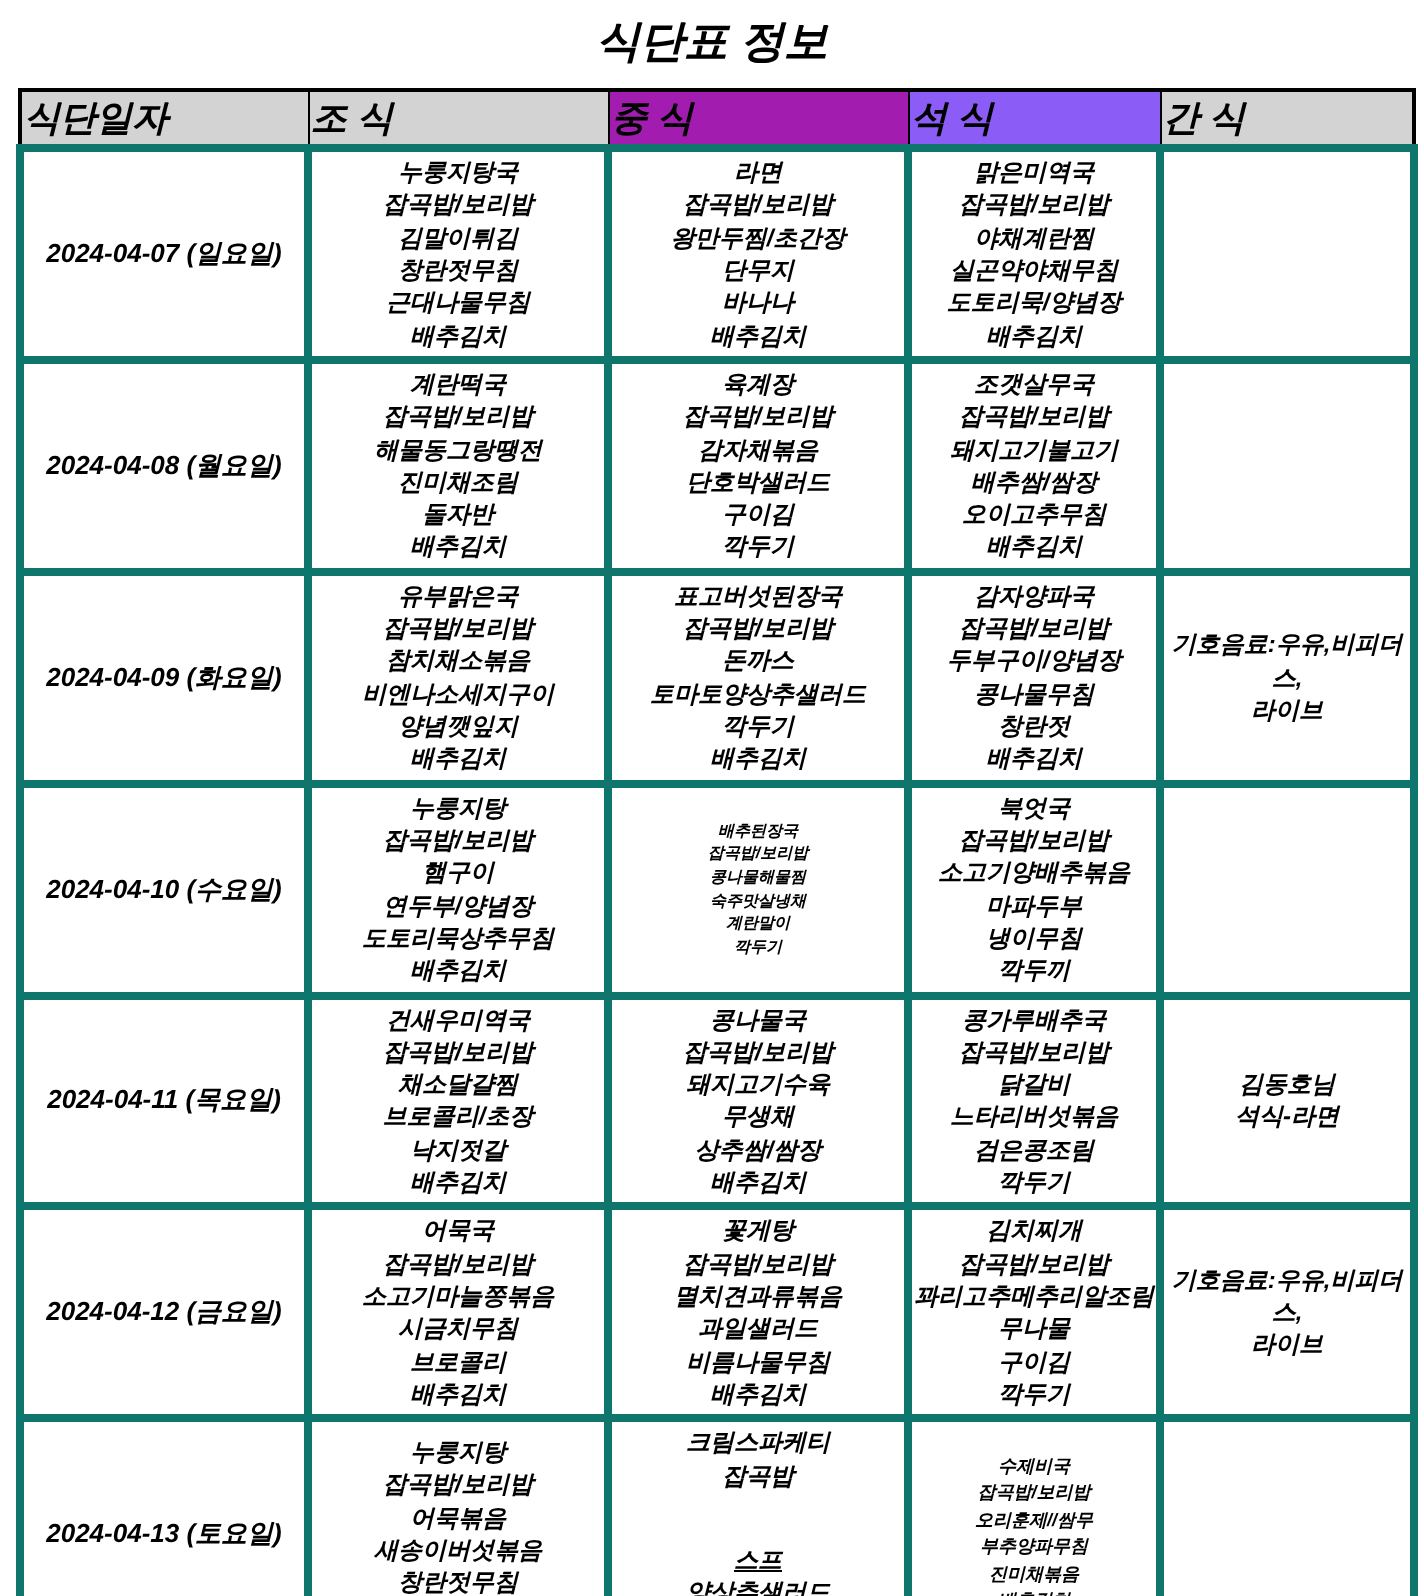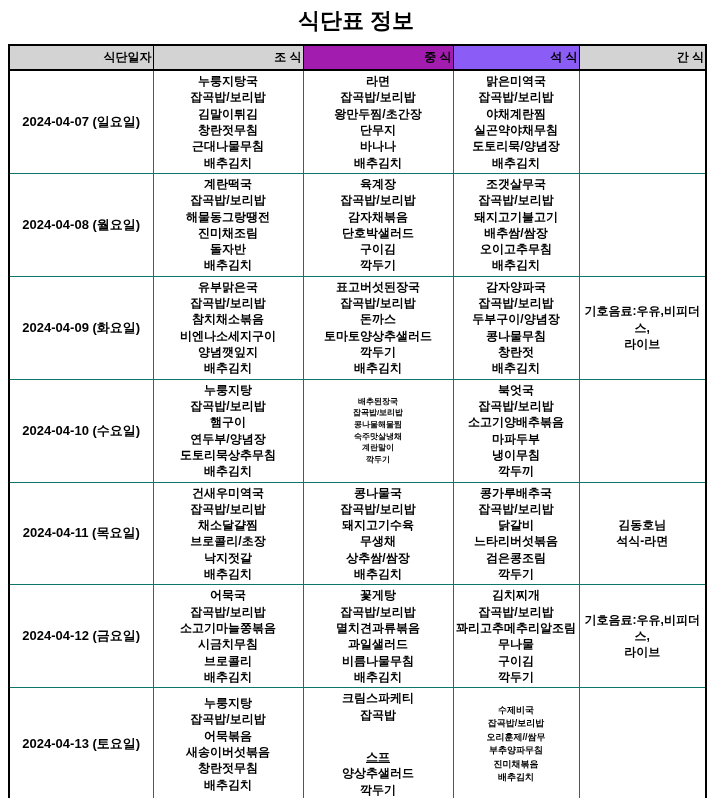--- a/index.html
+++ b/index.html
@@ -8,20 +8,21 @@
     padding: 0;
     width: 712px;
     background: #ffffff;
     color: #000000;
     font-family: "Liberation Sans", "DejaVu Sans", sans-serif;
   }
   .page {
     width: 712px;
     height: 798px;
     overflow: hidden;
+    font-style: italic;
   }
   .title {
     text-align: center;
     font-size: 22px;
     font-weight: bold;
     margin: 6px 0 8px 0;
     letter-spacing: 0px;
   }
   .period {
     font-size: 13px;
@@ -37,27 +38,27 @@
   }
   col.c-date  { width: 144px; }
   col.c-bf    { width: 150px; }
   col.c-lu    { width: 150px; }
   col.c-di    { width: 126px; }
   col.c-sn    { width: 127px; }
   .menu-table th {
     border: 1px solid #000;
     border-bottom: 2px solid #000;
     height: 25px;
-    font-size: 12px;
-    font-weight: bold;
-    text-align: right;
+    font-size: 18px;
+    font-weight: bold;
+    text-align: left;
     vertical-align: middle;
   }
   .menu-table td {
-    border: 1px solid #0f766e;
+    border: 4px solid #0f766e;
     text-align: center;
     vertical-align: middle;
     padding: 2px 1px;
     height: 102px;
     overflow: hidden;
   }
   td.date-cell {
     font-size: 13px;
     font-weight: bold;
     white-space: nowrap;

